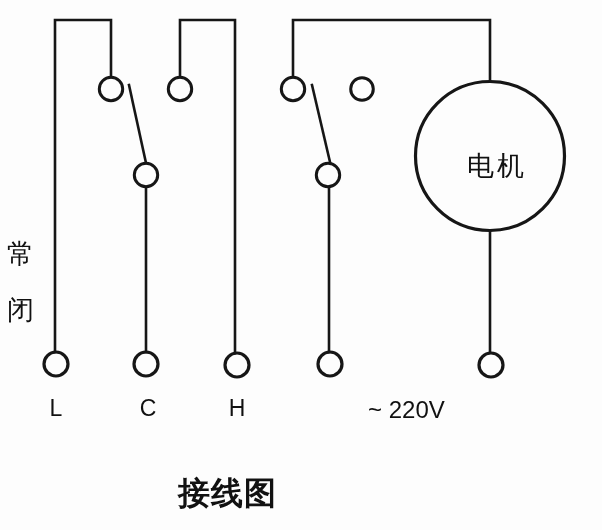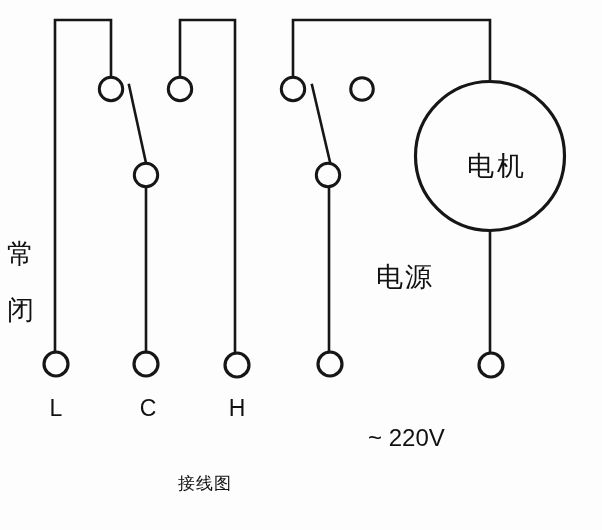--- a/index.html
+++ b/index.html
@@ -40,22 +40,22 @@
   }
   .terminal-letter {
     position: absolute;
     width: 28px;
     text-align: center;
     font-size: 23px;
     font-weight: 400;
   }
   .power-label   { font-size: 27px; letter-spacing: 2px; }
   .motor-label   { font-size: 27px; letter-spacing: 3px; width: 164px; text-align: center; }
-  .voltage-label { font-size: 24px; margin-top: 28px; }
-  .caption-label { font-size: 17px; letter-spacing: 1px; font-weight: 400; }
+  .voltage-label { font-size: 24px; }
+  .caption-label { font-size: 32px; letter-spacing: 1px; font-weight: 700; }
 </style>
 </head>
 <body>
 
 <div class="stage">
 
   <svg width="602" height="530" viewBox="0 0 602 530" fill="none" stroke="#161616" stroke-width="2.6" stroke-linecap="square" stroke-linejoin="miter">
 
     <path d="M55,352 L55,20 L111,20 L111,77"></path>
     <circle cx="111" cy="89" r="11.7" stroke-width="3"></circle>
@@ -78,21 +78,20 @@
 
     <circle cx="56" cy="364" r="12" stroke-width="3.2"></circle>
     <circle cx="146" cy="364" r="12" stroke-width="3.2"></circle>
     <circle cx="237" cy="365" r="12" stroke-width="3.2"></circle>
     <circle cx="330" cy="364" r="12" stroke-width="3.2"></circle>
     <circle cx="491" cy="365" r="12" stroke-width="3.2"></circle>
   </svg>
 
   <div class="vlabel" style="left:7px;  top:226px;">常闭</div>
 
-  <div class="lbl power-label" style="left:376px; top:259px;">电源</div>
   <div class="lbl motor-label" style="left:415px; top:148px;">电机</div>
 
   <div class="lbl terminal-letter" style="left:42px;  top:395px;">L</div>
   <div class="lbl terminal-letter" style="left:134px; top:395px;">C</div>
   <div class="lbl terminal-letter" style="left:223px; top:395px;">H</div>
 
   <div class="lbl voltage-label" style="left:368px; top:396px;">~ 220V</div>
 
   <div class="lbl caption-label" style="left:178px; top:472px;">接线图</div>
 

